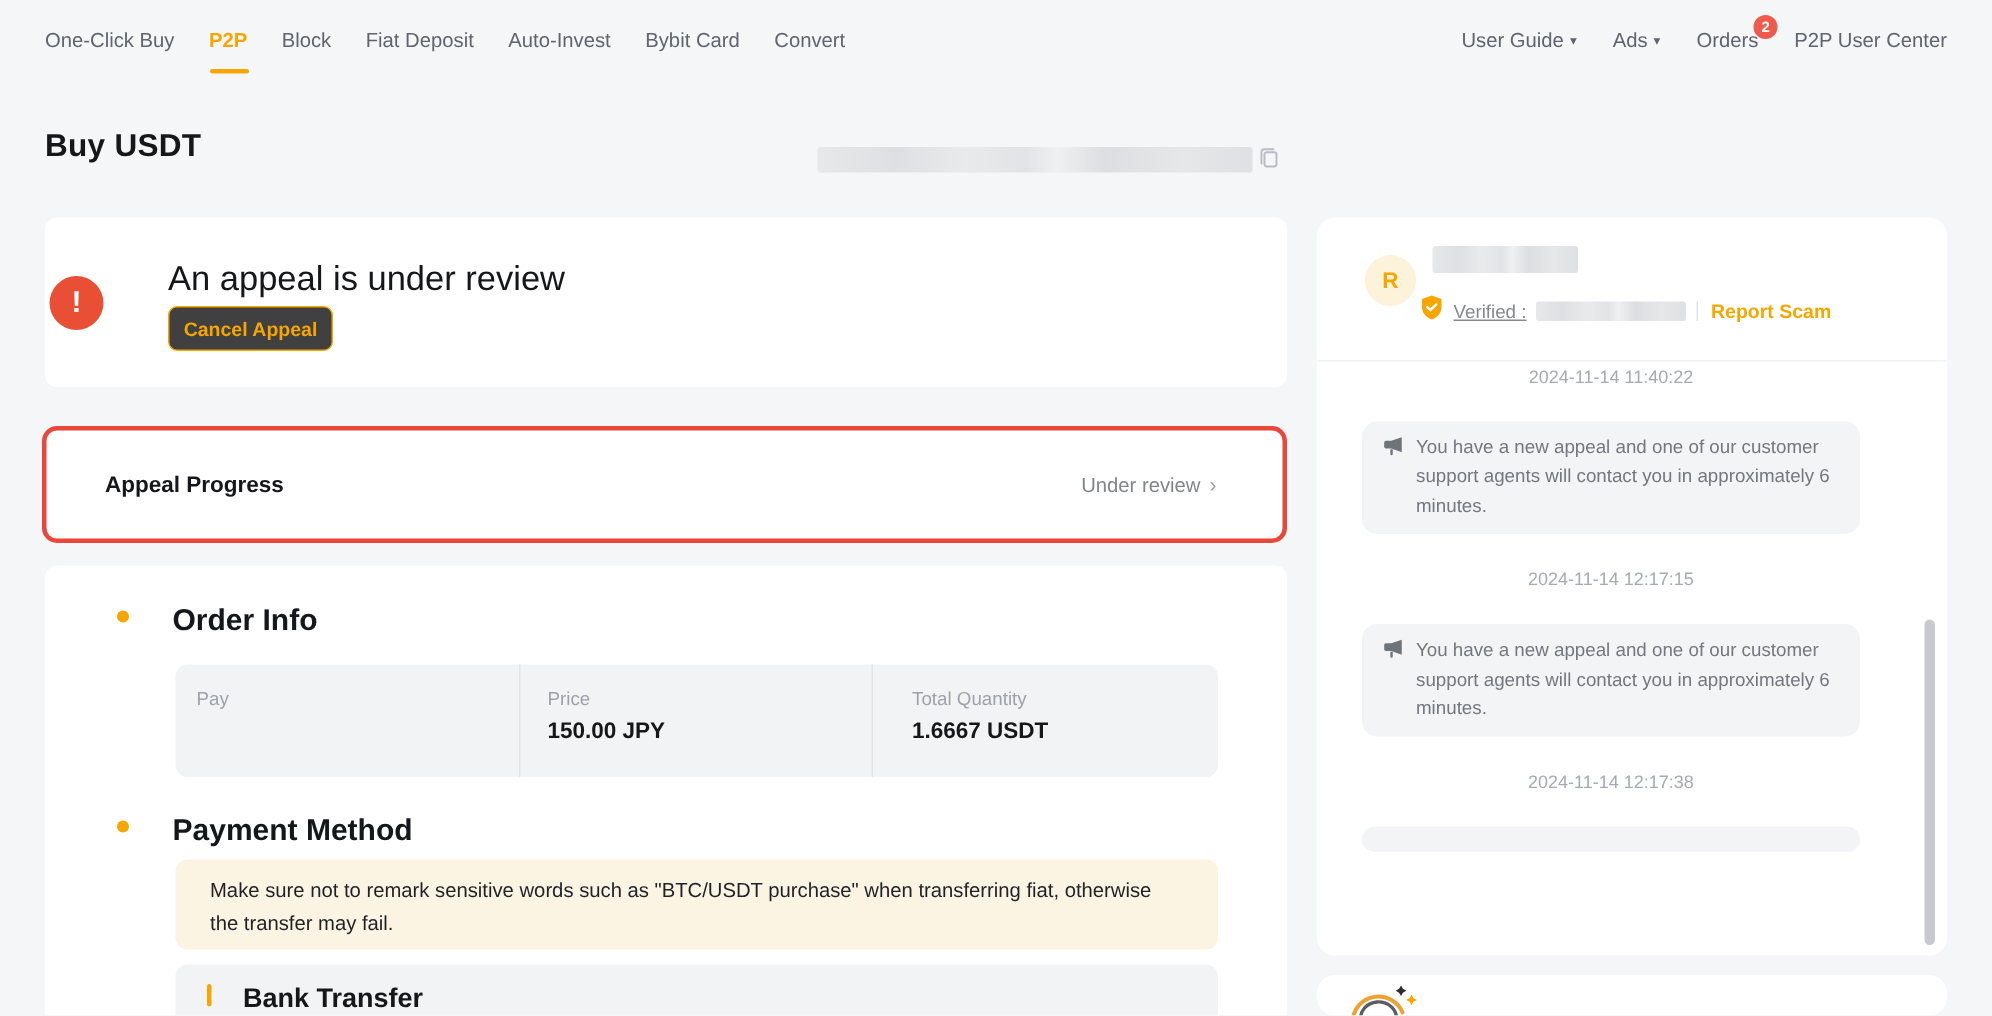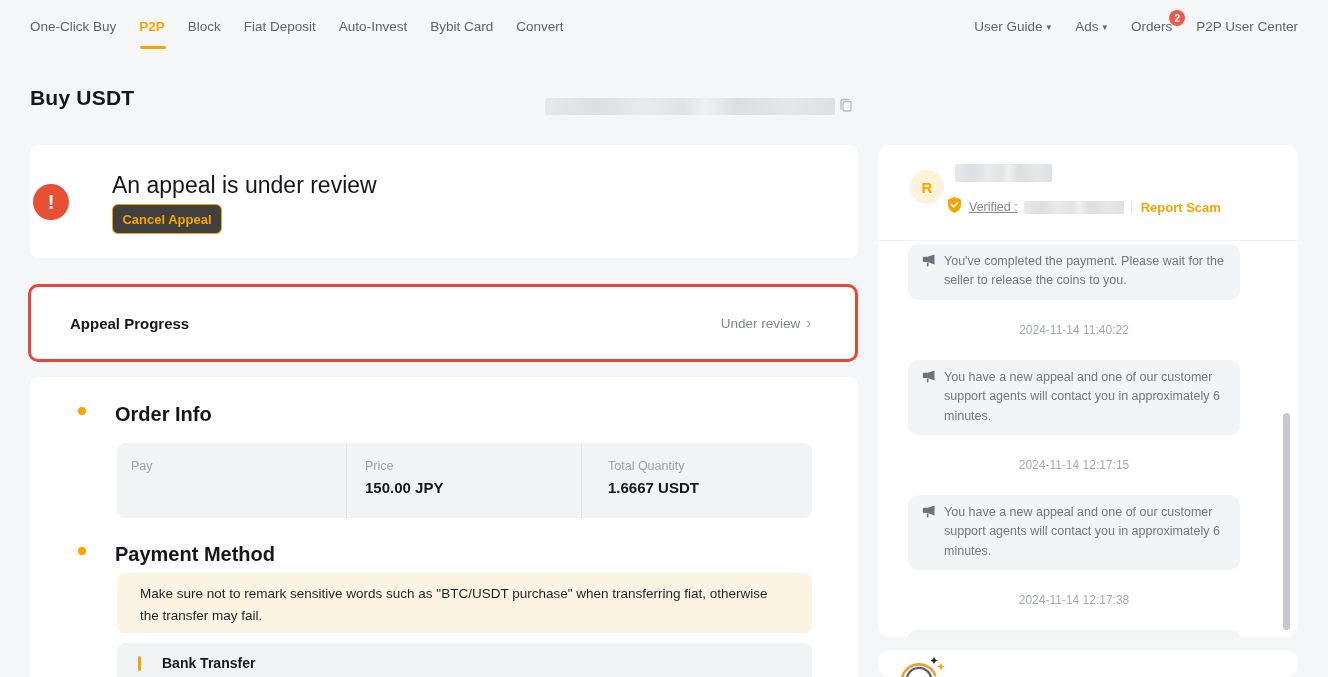--- a/index.html
+++ b/index.html
@@ -82,21 +82,21 @@
   .warn-panel {
     position:absolute; left:87px; top:196px; width:695px; height:60px;
     background:#fbf4e3; border-radius:8px; padding:10px 30px 0 23px;
     font-size:13.5px; line-height:1.6; color:#1f2126;
   }
   .bank-panel {
     position:absolute; left:87px; top:266px; width:695px; height:60px;
     background:#f2f3f5; border-radius:8px;
   }
   .bank-bar { position:absolute; left:21px; top:13px; width:3px; height:15px; background:#f7a600; border-radius:2px; }
-  .bank-name { position:absolute; left:45px; top:12px; font-size:14px; font-weight:800; }
+  .bank-name { position:absolute; left:45px; top:12px; font-size:18px; font-weight:800; }
 
   
   .chat-card { left:878px; top:145px; width:420px; height:492px; border-radius:12px; overflow:hidden; }
   .avatar {
     position:absolute; left:32px; top:25px; width:34px; height:34px; border-radius:50%;
     background:#fdf2da; color:#f7a600; font-weight:800; font-size:15px;
     display:flex; align-items:center; justify-content:center;
   }
   .name-redacted { position:absolute; left:77px; top:19px; width:97px; height:18px; }
   .verified-row { position:absolute; left:68px; top:51px; display:flex; align-items:center; }
@@ -208,29 +208,20 @@
         <path d="M5.5 8.7l2.1 2.1 3.9-3.9" stroke="#fff" stroke-width="1.6" fill="none" stroke-linecap="round" stroke-linejoin="round"></path>
       </svg>
     </span>
     <span class="verified-label">Verified :</span>
     <span class="redacted verified-redacted"></span>
     <span class="v-divider"></span>
     <span class="report-scam">Report Scam</span>
   </div>
 
   <div class="chat-body">
-    <div class="bubble m-b1">
-      <span class="mega">
-        <svg width="14" height="13" viewBox="0 0 14 13">
-            <path d="M12.5 0.5v10L5.5 8H2a1.2 1.2 0 0 1-1.2-1.2V4A1.2 1.2 0 0 1 2 2.8h3.5l7-2.3z" fill="#6f737a"></path>
-            <path d="M4.5 8.5h2v3.2a0.8 0.8 0 0 1-1.6 0V8.5z" fill="#6f737a"></path>
-          </svg>
-      </span>
-      <span>You've completed the payment. Please wait for the seller to release the coins to you.</span>
-    </div>
     <div class="timestamp">2024-11-14 11:40:22</div>
     <div class="bubble">
       <span class="mega">
         <svg width="14" height="13" viewBox="0 0 14 13">
             <path d="M12.5 0.5v10L5.5 8H2a1.2 1.2 0 0 1-1.2-1.2V4A1.2 1.2 0 0 1 2 2.8h3.5l7-2.3z" fill="#6f737a"></path>
             <path d="M4.5 8.5h2v3.2a0.8 0.8 0 0 1-1.6 0V8.5z" fill="#6f737a"></path>
           </svg>
       </span>
       <span>You have a new appeal and one of our customer support agents will contact you in approximately 6 minutes.</span>
     </div>

